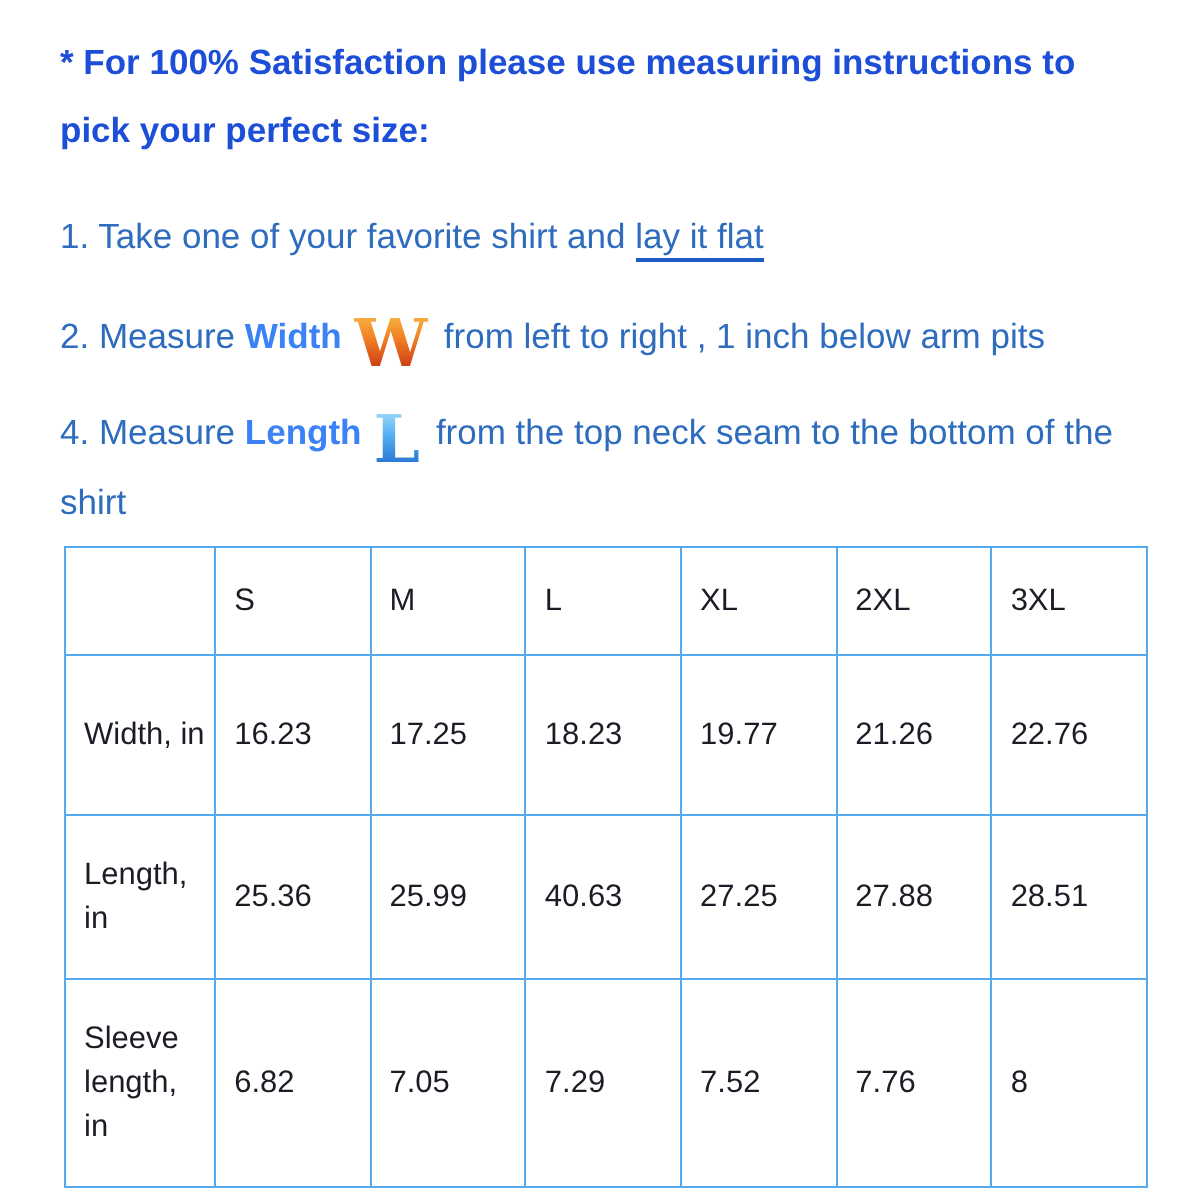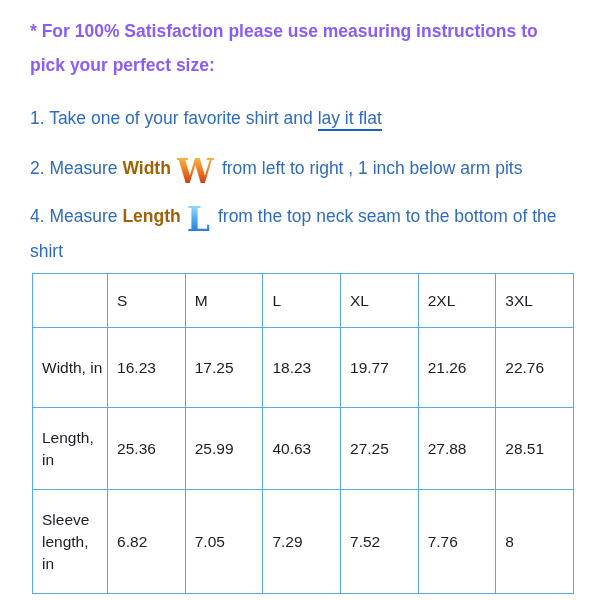--- a/index.html
+++ b/index.html
@@ -10,40 +10,40 @@
   body {
     width: 600px;
     height: 600px;
     overflow: hidden;
     font-family: "Liberation Sans", sans-serif;
   }
   .wrap {
     padding: 14px 26px 0 30px;
   }
   .heading {
-    color: #8b5cf6;
+    color: #1d4ed8;
     font-weight: bold;
     font-size: 17.5px;
     line-height: 34px;
     max-width: 538px;
     margin: 0 0 21px 0;
   }
   .step {
     color: #2e6cbe;
     font-size: 17.5px;
     line-height: 31px;
     max-width: 556px;
     margin: 0;
   }
   .step-1 { margin-bottom: 19px; }
   .step-2 { margin-bottom: 13px; }
   .step-3 { margin-bottom: 6px; }
   .kw {
     font-weight: bold;
-    color: #a16207;
+    color: #3b82f6;
   }
   .underlined {
     border-bottom: 2px solid #1f5bc4;
     padding-bottom: 1px;
     text-align: right;
   }
   .letter-icon {
     display: inline-block;
     font-family: "DejaVu Serif", serif;
     font-weight: bold;

